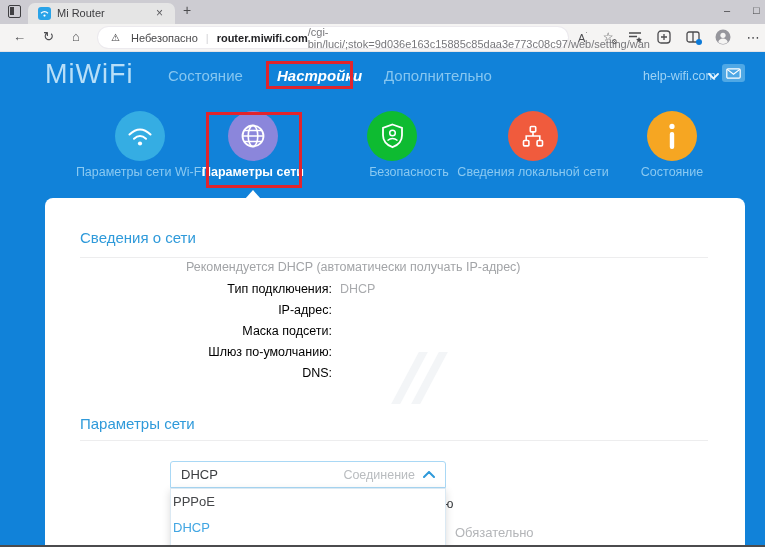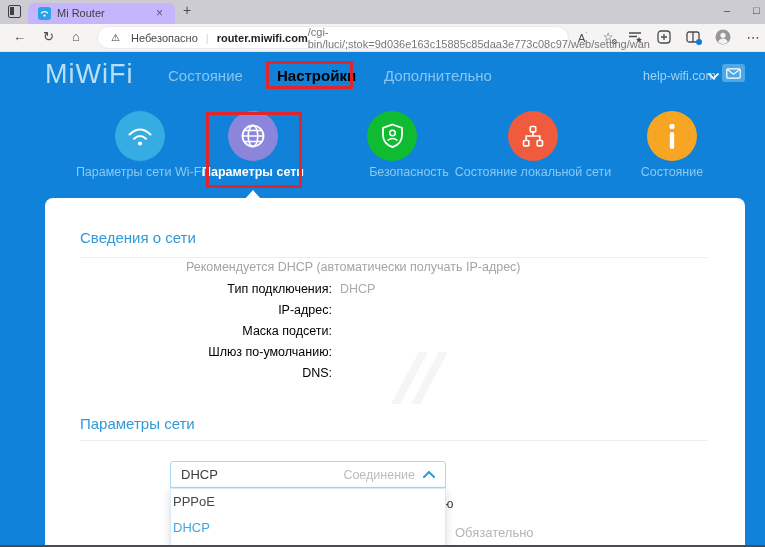--- a/index.html
+++ b/index.html
@@ -3,39 +3,39 @@
 <meta charset="utf-8">
 <style>
   html,body{margin:0;padding:0;}
   body{width:765px;height:547px;overflow:hidden;position:relative;
        font-family:"Liberation Sans","DejaVu Sans",sans-serif;background:#1182d9;}
   .abs{position:absolute;}
   
   .tabstrip{left:0;top:0;width:765px;height:24px;background:#cdccd2;}
   .tab-actions{left:8px;top:5px;width:13px;height:13px;border:1.6px solid #3f3f42;border-radius:2px;box-sizing:border-box;}
   .tab-actions::after{content:"";position:absolute;left:1px;top:1px;width:3.5px;height:7.5px;background:#3f3f42;}
-  .tab{left:28px;top:3px;width:147px;height:21px;background:#c4b5fd;border-radius:7px 7px 0 0;}
+  .tab{left:28px;top:3px;width:147px;height:21px;background:#e5e5e5;border-radius:7px 7px 0 0;}
   .favicon{left:10px;top:4px;width:13px;height:13px;border-radius:3px;background:#29a3e8;}
   .tab-title{left:29px;top:4px;font-size:11px;color:#3d3d40;}
   .tab-close{left:128px;top:3px;font-size:12px;color:#5a5a5e;}
   .newtab{left:183px;top:2px;font-size:14px;color:#4c4c4f;}
   .win-btn{top:4px;font-size:11px;color:#3e3e40;}
   .toolbar{left:0;top:24px;width:765px;height:28px;background:#f5f4f3;border-bottom:1px solid #e4e3e6;box-sizing:border-box;}
   .tb-icon{top:30px;font-size:13px;color:#4c4c4f;line-height:14px;}
   .pill{left:98px;top:27px;width:470px;height:21px;background:#ffffff;border-radius:11px;box-shadow:0 0 0 1px #eceaee;display:flex;align-items:center;font-size:11px;}
   .warn{margin-left:13px;font-size:10px;color:#3e3e40;}
   .sec-label{margin-left:11px;color:#474749;}
   .pill-div{margin:0 8px;color:#d4d3d7;}
   .url-domain{color:#232326;font-weight:bold;}
   .url-path{color:#77777b;}
   .right-icons{top:29px;display:flex;gap:15px;align-items:center;color:#4c4c4f;}
   
   .logo{left:45px;top:59px;font-size:27px;font-weight:300;letter-spacing:1px;color:rgba(214,240,253,0.85);}
   .nav-item{top:67px;font-size:15px;color:#86c6f0;}
-  .nav-item.active{color:#000000;font-weight:bold;}
+  .nav-item.active{color:#ffffff;font-weight:bold;font-style:italic;}
   .redbox{border:3px solid #e2242c;box-sizing:border-box;z-index:6;}
   .account{left:643px;top:69px;font-size:12.5px;color:#9ed2f4;}
   .mailbox{left:722px;top:64px;width:23px;height:18px;background:#4fa8e5;border-radius:3px;display:flex;align-items:center;justify-content:center;}
   
   .qcircle{top:111px;width:50px;height:50px;border-radius:50%;display:flex;align-items:center;justify-content:center;}
   .qlabel{top:165px;width:180px;text-align:center;font-size:12.5px;color:#8ac9f1;}
   .qlabel.active{color:#ffffff;font-weight:bold;}
   
   .panel{left:45px;top:198px;width:700px;height:347px;background:#ffffff;border-radius:8px 8px 0 0;}
   .notch{left:245px;top:190px;width:0;height:0;border-left:8px solid transparent;border-right:8px solid transparent;border-bottom:9px solid #ffffff;}
@@ -169,21 +169,21 @@
 <div class="abs qlabel" style="left:319px;">Безопасность</div>
 
 <div class="abs qcircle" style="left: 508px; background: rgb(240, 91, 61);">
   <svg width="24" height="23" viewBox="0 0 24 23">
       <rect x="9.3" y="1.5" width="5.4" height="5.4" rx="1" fill="none" stroke="#fff" stroke-width="1.6"></rect>
       <rect x="2.5" y="15.5" width="5.4" height="5.4" rx="1" fill="none" stroke="#fff" stroke-width="1.6"></rect>
       <rect x="16.1" y="15.5" width="5.4" height="5.4" rx="1" fill="none" stroke="#fff" stroke-width="1.6"></rect>
       <path d="M12 7v4M5.2 15.2V11h13.6v4.2M12 11v0" fill="none" stroke="#fff" stroke-width="1.6"></path>
     </svg>
 </div>
-<div class="abs qlabel" style="left:443px;">Состояние локальной сети</div>
+<div class="abs qlabel" style="left:443px;">Сведения локальной сети</div>
 
 <div class="abs qcircle" style="left: 647px; background: rgb(246, 166, 34);">
   <svg width="10" height="27" viewBox="0 0 10 27">
       <circle cx="5" cy="3.4" r="2.6" fill="#fff"></circle>
       <rect x="2.8" y="9" width="4.4" height="17" rx="2" fill="#fff"></rect>
     </svg>
 </div>
 <div class="abs qlabel" style="left:582px;">Состояние</div>
 
 <div class="abs panel"></div>

